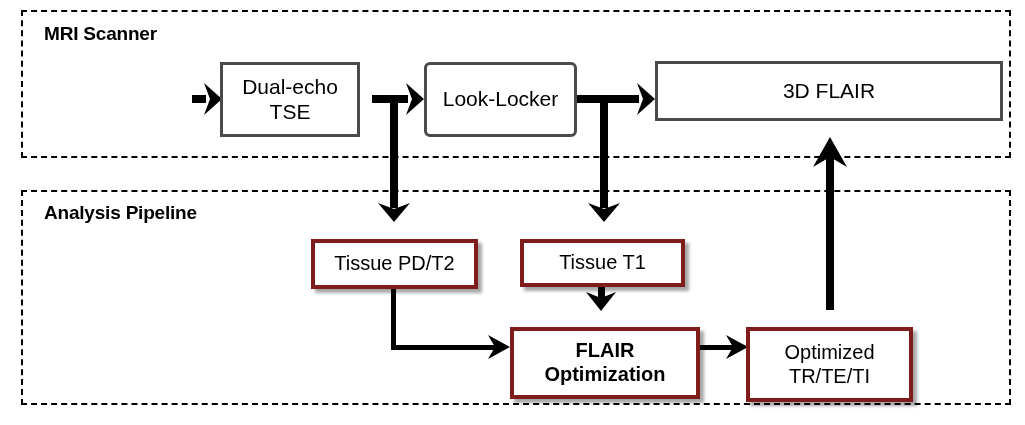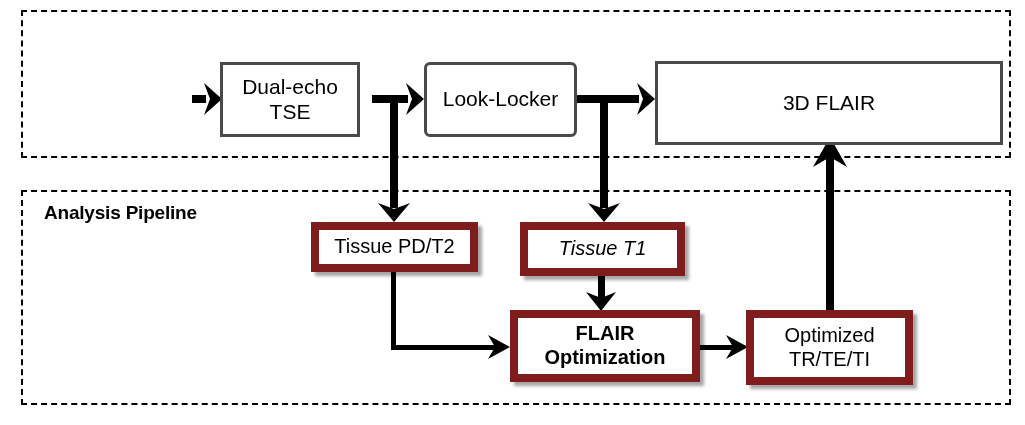--- a/index.html
+++ b/index.html
@@ -11,34 +11,35 @@
   .group-title{position:absolute;font-weight:bold;font-size:19px;color:#000;
                letter-spacing:-0.2px;white-space:nowrap;}
 
   
   .node{position:absolute;box-sizing:border-box;background:#fff;display:flex;
         align-items:center;justify-content:center;text-align:center;color:#000;
         line-height:1.18;}
   
   .node.scanner{border:3px solid #4a4a4a;font-size:21px;}
   
-  .node.pipeline{border:8px solid #7f1d1d;font-size:20px;
-                 box-shadow:4px 4px 3px rgba(0,0,0,0.35);}
+  .node.pipeline{border:4px solid #7f1d1d;font-size:20px;
+                 box-shadow:4px 4px 3px rgba(0,0,0,0.35);margin-top:17px;}
   .node.bold{font-weight:bold;}
 
   
   .ln{position:absolute;background:#000;}
   svg.arrows{position:absolute;left:0;top:0;width:1025px;height:425px;overflow:visible;}
 </style>
 </head>
 <body>
 
 <div id="canvas">
 
   <div class="group" style="left:21px;top:10px;width:990px;height:148px;"></div>
+  <div class="group-title" style="left:44px;top:23px;">MRI Scanner</div>
 
   <div class="group" style="left:21px;top:190px;width:990px;height:215px;"></div>
   <div class="group-title" style="left:44px;top:202px;">Analysis Pipeline</div>
 
   <div class="ln" style="left:192px;top:95px;width:14px;height:8px;"></div>
 
   <div class="ln" style="left:372px;top:95px;width:36px;height:8px;"></div>
 
   <div class="ln" style="left:390px;top:95px;width:8px;height:113px;"></div>
 
@@ -79,29 +80,29 @@
 
   <div class="node scanner" style="left:220px;top:62px;width:140px;height:75px;">
     <span class="ml" style="white-space:pre-line;">Dual-echo
 TSE</span>
   </div>
 
   <div class="node scanner" style="left:424px;top:62px;width:153px;height:75px;border-radius:6px;">
     <span>Look-Locker</span>
   </div>
 
-  <div class="node scanner" style="left:655px;top:61px;width:348px;height:84px;">
+  <div class="node scanner" style="left:655px;top:61px;width:348px;height:60px;">
     <span>3D FLAIR</span>
   </div>
 
   <div class="node pipeline" style="left:311px;top:222px;width:167px;height:50px;">
     <span>Tissue PD/T2</span>
   </div>
 
-  <div class="node pipeline" style="left:520px;top:222px;width:165px;height:54px;font-style:italic;">
+  <div class="node pipeline" style="left:520px;top:222px;width:165px;height:48px;">
     <span>Tissue T1</span>
   </div>
 
   <div class="node pipeline" style="left:746px;top:310px;width:167px;height:75px;">
     <span style="white-space:pre-line;">Optimized
 TR/TE/TI</span>
   </div>
 
   <div class="node pipeline bold" style="left:510px;top:310px;width:190px;height:72px;">
     <span style="white-space:pre-line;">FLAIR

